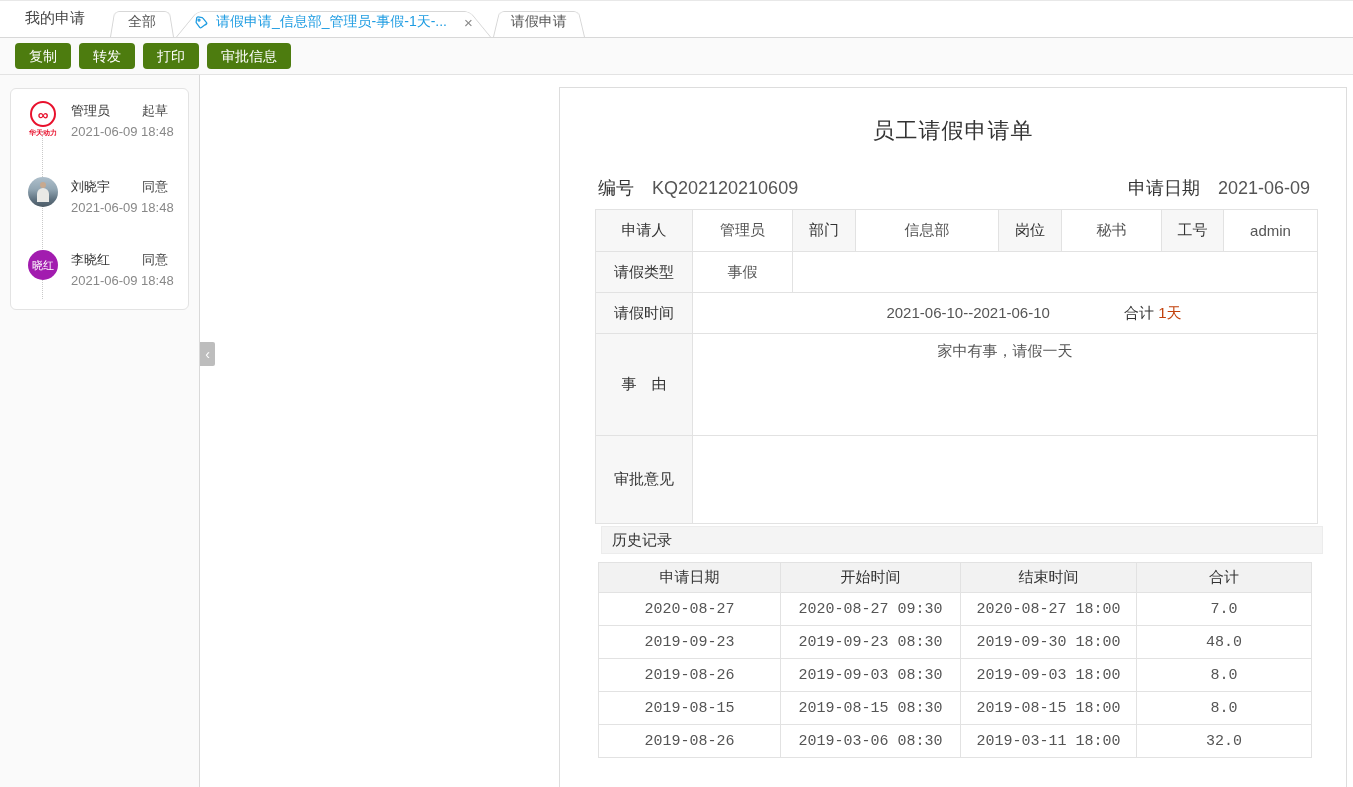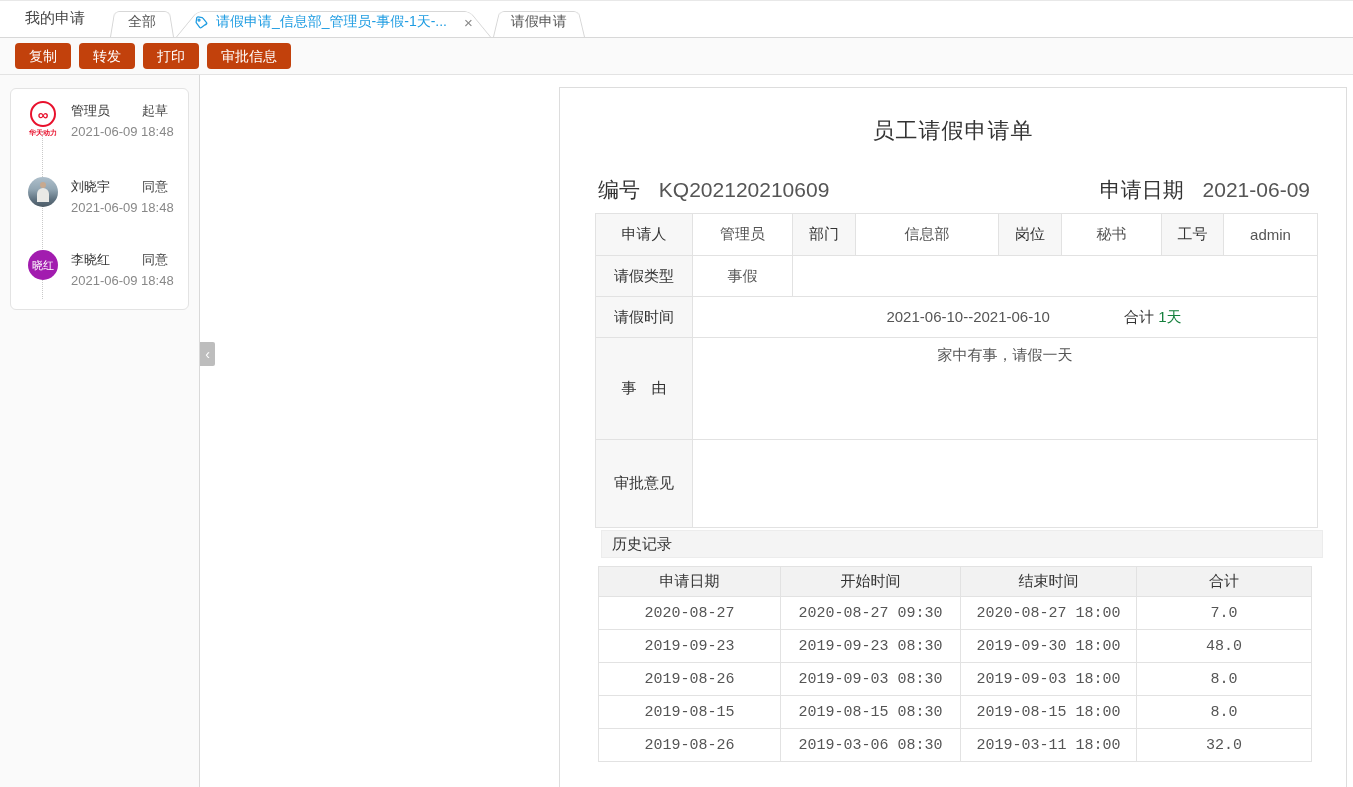--- a/index.html
+++ b/index.html
@@ -20,21 +20,21 @@
     transform:perspective(10px) rotateX(3deg); transform-origin:bottom; z-index:0; }
   .tab > * { position:relative; z-index:1; }
   .tab-label { font-size:14px; color:#555; white-space:nowrap; }
   .tab.active .tab-label { color:#1e9ce2; }
   .tab-close { font-size:15px; color:#888; margin-left:10px; line-height:1; cursor:pointer; }
   .tag-icon svg { display:block; }
 
   
   .toolbar { height:37px; background:#fafafa; border-bottom:1px solid #e3e3e3;
     display:flex; align-items:center; padding:0 15px; gap:8px; flex:0 0 auto; }
-  .tb-btn { height:26px; padding:0 14px; background:#c2410c; color:#fff; border:none;
+  .tb-btn { height:26px; padding:0 14px; background:#4d7c0f; color:#fff; border:none;
     border-radius:4px; font-size:14px; font-family:inherit; cursor:pointer; line-height:26px; }
 
   
   .content { flex:1 1 auto; display:flex; min-height:0; }
 
   .left-panel { width:200px; flex:0 0 200px; background:#fafafa; border-right:1px solid #d9d9d9; }
   .flow-card { position:relative; margin:13px 10px 0 10px; height:222px; background:#fff;
     border:1px solid #e3e3e3; border-radius:6px; padding:6px 0 0 12px; }
   .flow-line { position:absolute; left:31px; top:42px; height:168px;
     border-left:1px dotted #c9c9c9; z-index:0; }
@@ -66,40 +66,40 @@
   .main-area { flex:1 1 auto; position:relative; background:#fff; }
   .collapse-handle { position:absolute; left:0; top:267px; width:15px; height:24px;
     background:#bdbdbd; color:#fff; display:flex; align-items:center; justify-content:center;
     font-size:14px; cursor:pointer; border-radius:0 2px 2px 0; }
 
   .sheet { position:absolute; left:359px; top:12px; width:788px; height:calc(100% - 12px);
     background:#fff; border:1px solid #ddd; border-bottom:none; overflow:hidden; }
   .form-title { margin-top:28px; text-align:center; font-size:22px; color:#333; font-weight:500;
     letter-spacing:1px; }
   .meta-row { margin:30px 36px 0 38px; display:flex; justify-content:space-between;
-    font-size:21px; color:#444; }
+    font-size:18px; color:#444; }
   .meta-row .lbl { color:#333; }
   .meta-row .val { color:#555; margin-left:13px; }
 
   table { border-collapse:collapse; table-layout:fixed; }
   .form-table { width:722px; margin:9px 0 0 35px; font-size:15px; }
   .form-table th, .form-table td { border:1px solid #e2e2e2; text-align:center;
     font-weight:normal; overflow:hidden; }
   .form-table th { background:#f7f7f7; color:#333; }
   .form-table td { color:#555; }
   .r1 th, .r1 td { height:42px; }
   .r2 th, .r2 td { height:41px; }
   .r3 th, .r3 td { height:41px; }
   .r4 th { height:102px; }
   .r5 th { height:88px; }
   .reason-cell { text-align:left; vertical-align:top; padding:8px 14px; }
   .time-cell { text-align:left; padding-left:58px; }
   .time-cell .range { color:#555;margin-top:28px; }
   .time-cell .total-lbl { margin-left:70px; color:#333; }
-  .time-cell .total-val { color:#15803d; }
+  .time-cell .total-val { color:#c2410c; }
 
   .history-band { margin:2px 0 0 41px; width:722px; height:28px; background:#f4f4f4;
     border:1px solid #ececec; display:flex; align-items:center; padding-left:10px;
     font-size:15px; color:#333; }
   .history-table { width:713px; margin:8px 0 0 38px; font-size:15px; color:#555; }
   .history-table th, .history-table td { border:1px solid #e2e2e2; text-align:center; font-weight:normal; }
   .history-table th { background:#f2f2f2; color:#333; height:30px; }
   .history-table td { height:33px;font-family:Liberation Mono, monospace; }
 </style>
 </head>

